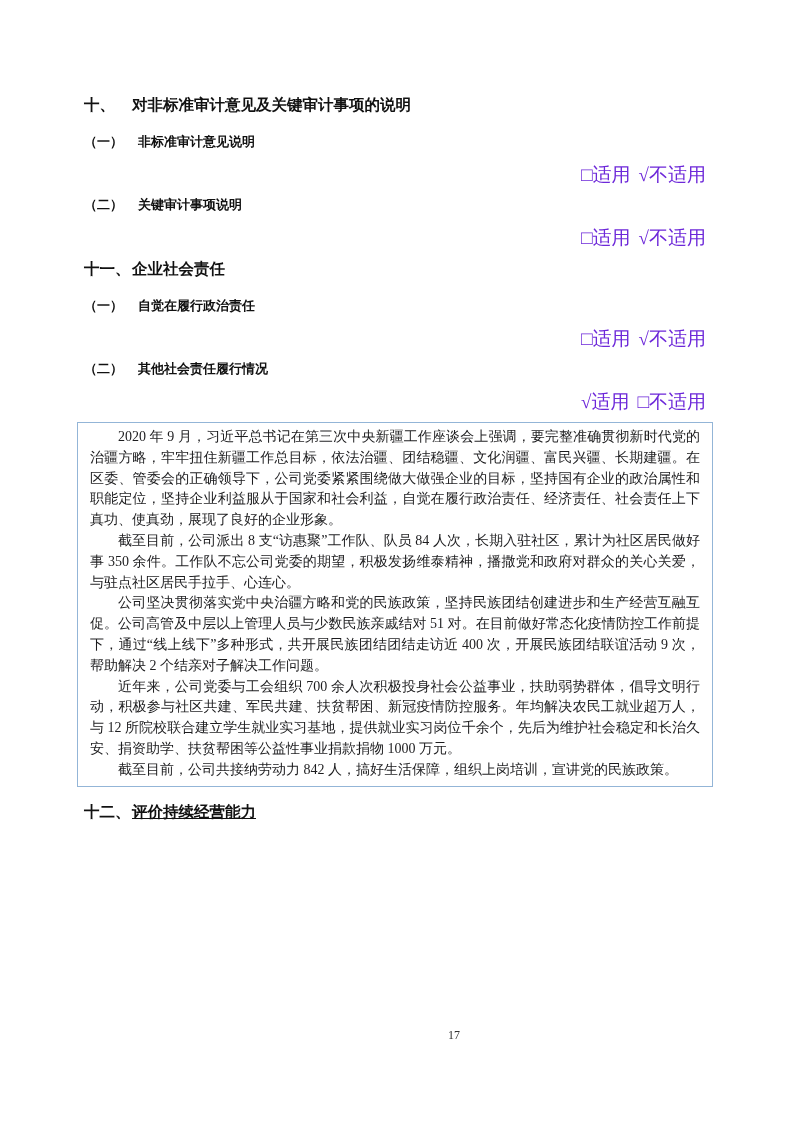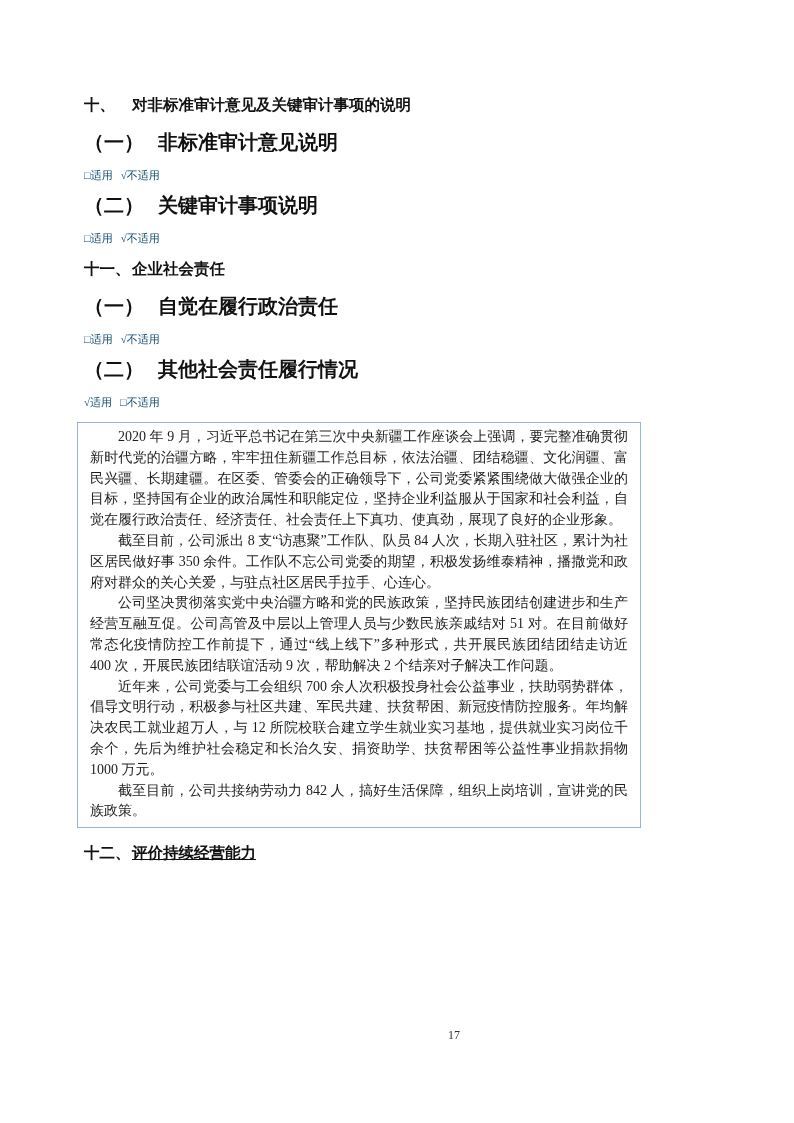--- a/index.html
+++ b/index.html
@@ -24,38 +24,39 @@
     font-family: "Liberation Sans", "DejaVu Sans", sans-serif;
     font-size: 15.5px;
     font-weight: bold;
     line-height: 21px;
     margin: 0 0 17px 0;
     color: #111;
   }
   .h1 .num { display: inline-block; min-width: 48px; }
   .h2 {
     font-family: "Liberation Sans", "DejaVu Sans", sans-serif;
-    font-size: 20px;
+    font-size: 13px;
     font-weight: bold;
     line-height: 20px;
     margin: 0 0 13px 0;
     color: #111;
   }
   .h2 .num { display: inline-block; min-width: 40px; margin-right: 14px; }
   .check {
-    font-size: 11px;
+    font-size: 19px;
     line-height: 20px;
     margin: 0 0 10px 0;
-    color: #0c4a6e;
+    color: #6d28d9;
+    text-align: right;
   }
   .check .opt { margin-right: 8px; }
   .txtbox {
     border: 1px solid #93b5d7;
     margin: 2px 12px 14px -7px;
-    width: 564px;
+    width: 636px;
     padding: 4px 12px 5px 12px;
   }
   .txtbox p {
     margin: 0;
     font-size: 14px;
     line-height: 20.8px;
     text-align: justify;
     text-indent: 2em;
     color: #1c1c1e;
   }

